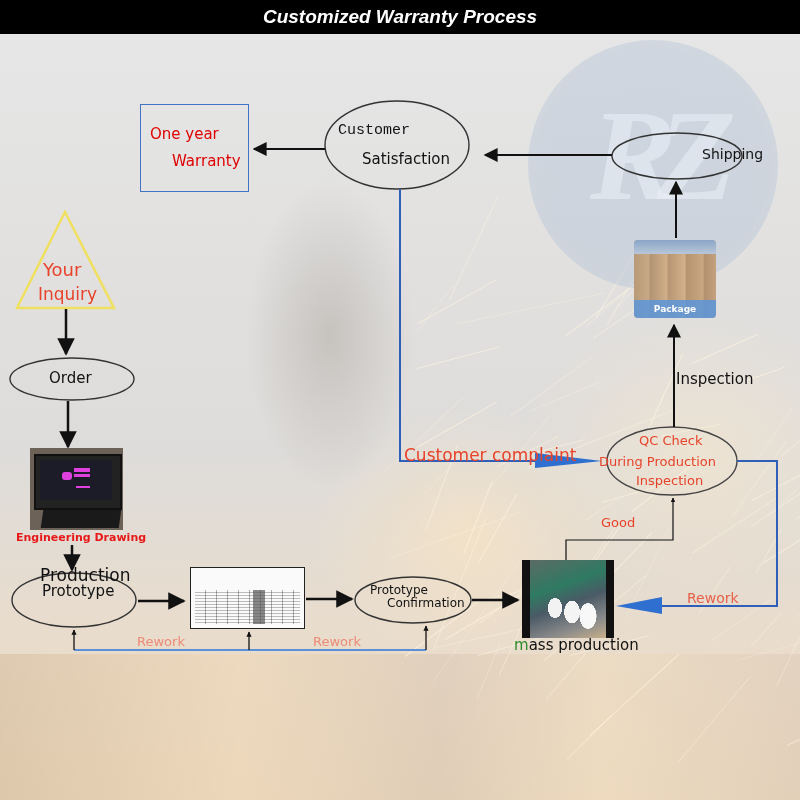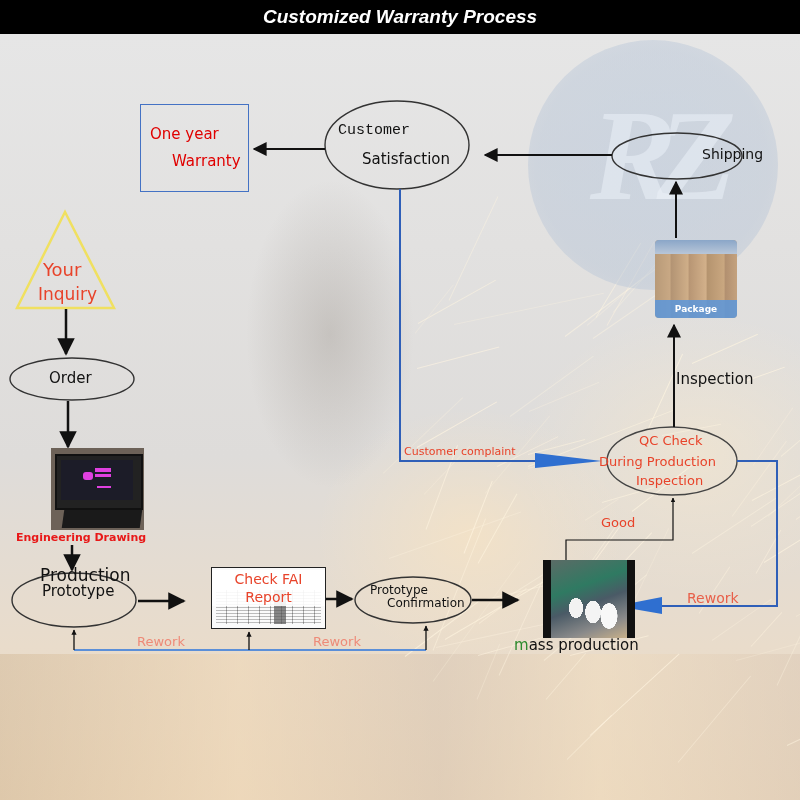--- a/index.html
+++ b/index.html
@@ -22,21 +22,21 @@
   .wm-text { position: absolute; left: 0; top: 50px; width: 250px; text-align: center;
         font: italic bold 130px/130px "Liberation Serif", serif; color: rgba(235,240,248,0.55); letter-spacing: -20px; }
   svg.flow { position: absolute; left: 0; top: 0; }
   .node-text { position: absolute; font-family: "DejaVu Sans", sans-serif; white-space: nowrap; }
   .black { color: #111; }
   .red { color: #e00000; }
   .orange { color: #e8432a; }
   .rework-light { color: #ee8a78; }
   .warranty-box { position: absolute; left: 140px; top: 104px; width: 109px; height: 88px;
         border: 1.5px solid #4472c4; box-sizing: border-box; }
-  .photo { position: absolute; box-sizing: border-box; overflow: hidden; margin-left: 21px; }
+  .photo { position: absolute; box-sizing: border-box; overflow: hidden; }
   .pkg { left: 634px; top: 240px; width: 82px; height: 78px; border-radius: 4px;
         background: linear-gradient(90deg, #b89a78 0%, #c8a884 18%, #b39474 20%, #cfae88 40%, #b89674 42%, #d2b08a 62%, #b5946f 64%, #c9a780 84%, #b29070 86%, #c4a27e 100%); }
   .pkg-top { position: absolute; left: 0; top: 0; width: 100%; height: 14px; background: linear-gradient(180deg, #8aa6c8, #b8c6d8); }
   .pkg-label { position: absolute; left: 0; bottom: 0; width: 100%; height: 18px; background: rgba(90,150,220,0.85);
         color: #fff; font: bold 9px/18px "DejaVu Sans", sans-serif; text-align: center; }
   .eng { left: 30px; top: 448px; width: 93px; height: 82px; background: #6d6258; }
   .monitor { position: absolute; left: 4px; top: 6px; width: 84px; height: 52px; background: #222; border: 2px solid #111; }
   .screen { position: absolute; left: 4px; top: 4px; width: 72px; height: 40px; background: #1c1c28; }
   .magenta { position: absolute; background: #e040e0; }
   .keyboard { position: absolute; left: 12px; top: 62px; width: 78px; height: 18px; background: #1a1a1a; transform: skewX(-8deg); }
@@ -202,21 +202,20 @@
       <div class="magenta" style="left:36px;top:26px;width:14px;height:2px;"></div>
     </div>
   </div>
   <div class="keyboard"></div>
 </div>
 <div class="node-text" style="left:16px;top:531px;font:bold 11px/14px 'DejaVu Sans',sans-serif;color:#e81818;">Engineering Drawing</div>
 
 <div class="photo fai">
   <div class="fai-grid"></div>
   <div class="fai-dark"></div>
-  <div class="fai-title">Check FAI Report</div>
 </div>
 
 <div class="photo mass">
   <div class="mass-inner"></div>
 </div>
 <div class="mass-caption"><span class="m">m</span><span>ass production</span></div>
 
 <div class="node-text orange" style="left:43px;top:259px;font-size:18px;">Your</div>
 <div class="node-text orange" style="left:38px;top:284px;font-size:17px;">Inquiry</div>
 
@@ -238,13 +237,13 @@
 <div class="node-text black" style="left:362px;top:150px;font-size:15px;">Satisfaction</div>
 
 <div class="node-text red" style="left:150px;top:125px;font-size:15px;">One year</div>
 <div class="node-text red" style="left:172px;top:152px;font-size:15px;">Warranty</div>
 
 <div class="node-text black" style="left:676px;top:370px;font-size:15px;">Inspection</div>
 <div class="node-text orange" style="left:601px;top:515px;font-size:13px;">Good</div>
 <div class="node-text orange" style="left:687px;top:590px;font-size:14px;color:#e8604a;">Rework</div>
 <div class="node-text rework-light" style="left:137px;top:634px;font-size:13px;">Rework</div>
 <div class="node-text rework-light" style="left:313px;top:634px;font-size:13px;">Rework</div>
-<div class="node-text orange" style="left:404px;top:445px;font-size:11px;">Customer complaint</div>
+<div class="node-text orange" style="left:404px;top:445px;font-size:17px;">Customer complaint</div>
 
 </body></html>

